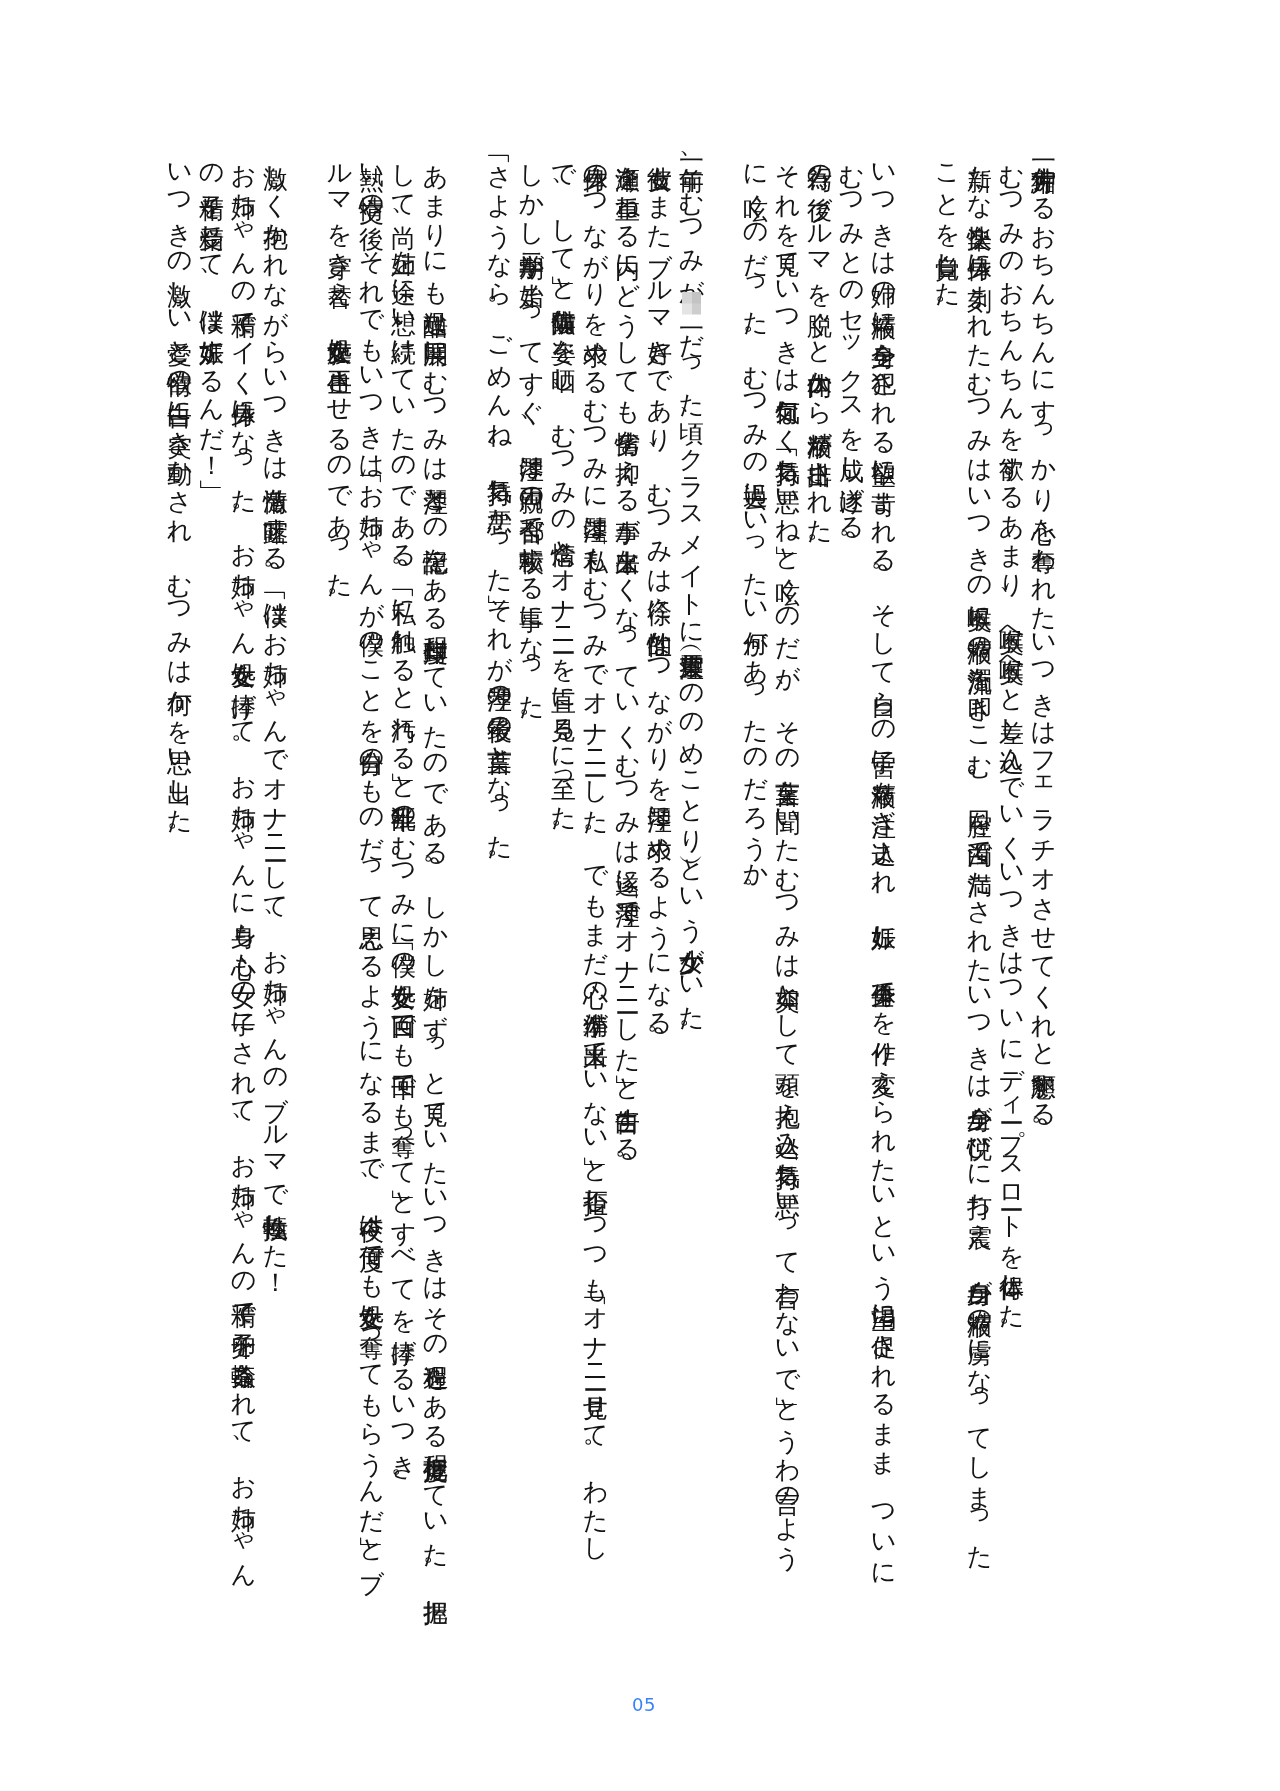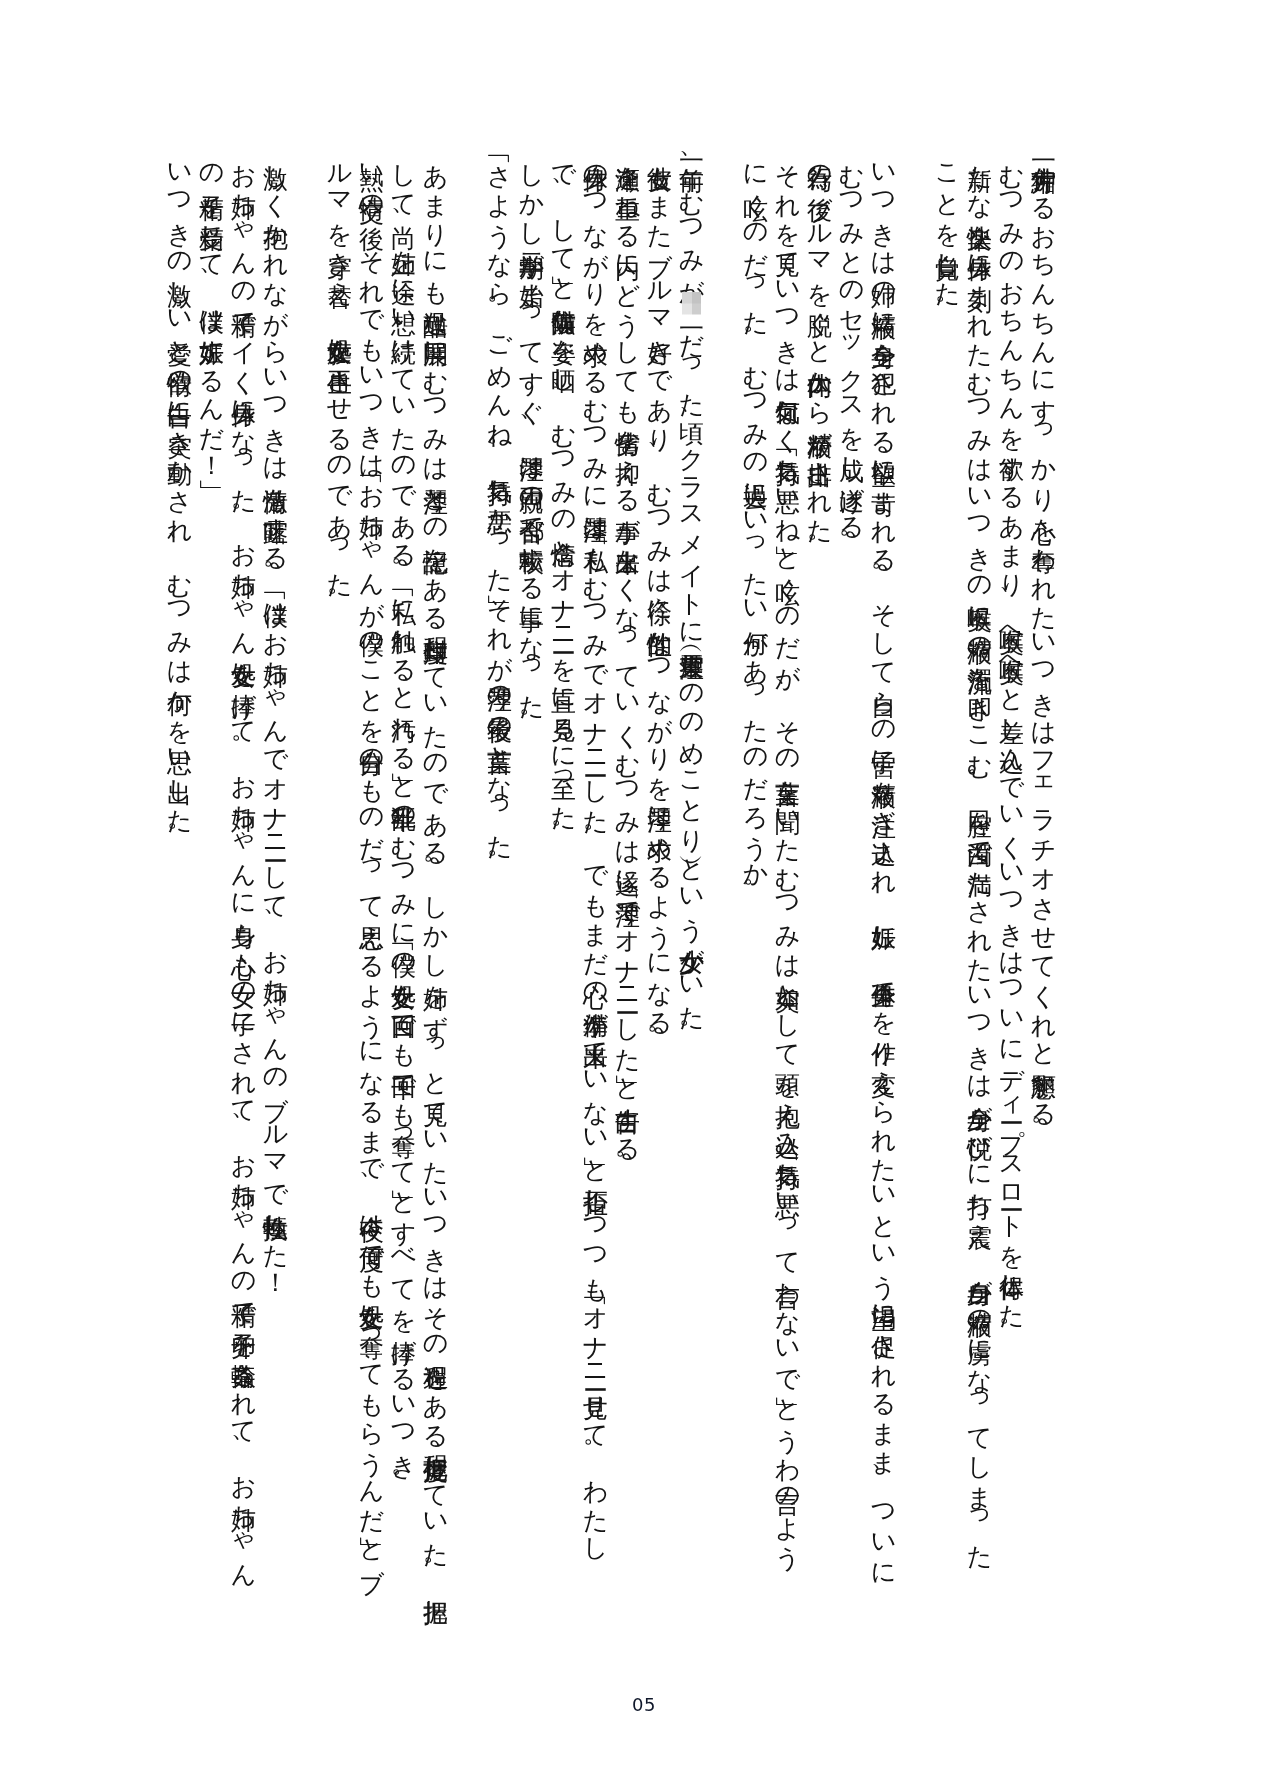--- a/index.html
+++ b/index.html
@@ -34,21 +34,21 @@
     height: 23px;
     margin: 1px 3px;
   }
   .page-number {
     position: absolute;
     left: 632px;
     top: 1694px;
     font-family: "DejaVu Sans", "Liberation Sans", sans-serif;
     font-size: 18px;
     letter-spacing: 0.5px;
-    color: #0f172a;
+    color: #3b82f6;
   }
 </style>
 </head>
 <body>
 
 <div class="page">
   <main class="text-block" id="text-block" style="color: rgb(21, 21, 21);">
       <p>一方伸縮するおちんちんにすっかり心を奪われたいつきはフェラチオさせてくれと懇願する。<br>むつみのおちんちんを欲するあまり、喉奥へ喉奥へと差し込んでいくいつきはついにディープスロートを体得した。<br>新たな快楽を身体に刻まれたむつみはいつきの喉奥に精液の濁流を叩きこむ。口腔を白濁で満たされたいつきは全身が悦びに打ち震え、自身が精液の虜になってしまったことを自覚した。</p>
       <p>いつきは姉の精液に全身を犯される欲望に苛まれる。そして自らの子宮に精液を注ぎ込まれ、妊娠し、身体全てを作り変えられたいという渇望に促されるまま、ついにむつみとのセックスを成し遂げる。<br>行為の後ブルマを脱ぐと体内から精液が排出された。<br>それを見ていつきは何気なく「気持ち悪いね」と呟くのだが、その言葉を聞いたむつみは突如として頭を抱え込み「気持ち悪いって言わないで」とうわ言のように呟くのだった。むつみの過去にいったい何があったのだろうか。</p>
       <p>一年前、むつみが<span class="mosaic" style="background: linear-gradient(90deg, rgb(213, 213, 213) 50%, rgb(195, 195, 195) 50%) 0px 0px / 100% 50% no-repeat, linear-gradient(90deg, rgb(228, 228, 228) 50%, rgb(205, 205, 205) 50%) 0px 100% / 100% 50% no-repeat;"></span>一だった頃、クラスメイトに東雲琴浬（しののめことり）という少女がいた。<br>彼女もまたブルマ好きであり、むつみは徐々に性的なつながりを琴浬に求めるようになる。<br>逢瀬を重ねる内にどうしても劣情を抑える事が出来なくなっていくむつみは遂に「琴浬でオナニーした」と告白する。<br>身体のつながりを求めるむつみに琴浬は「私もむつみでオナニーした。でもまだ心の準備が出来ていない」と拒否しつつも「オナニー見せて。わたしで、して」と無防備な姿を晒し、むつみの情念とオナニーを直に見るに至った。<br>しかし二学期が始まってすぐ、琴浬は両親の都合で転校する事になった。<br>「さようなら。ごめんね。気持ち悪かった」それが琴浬の最後の言葉となった。</p>

